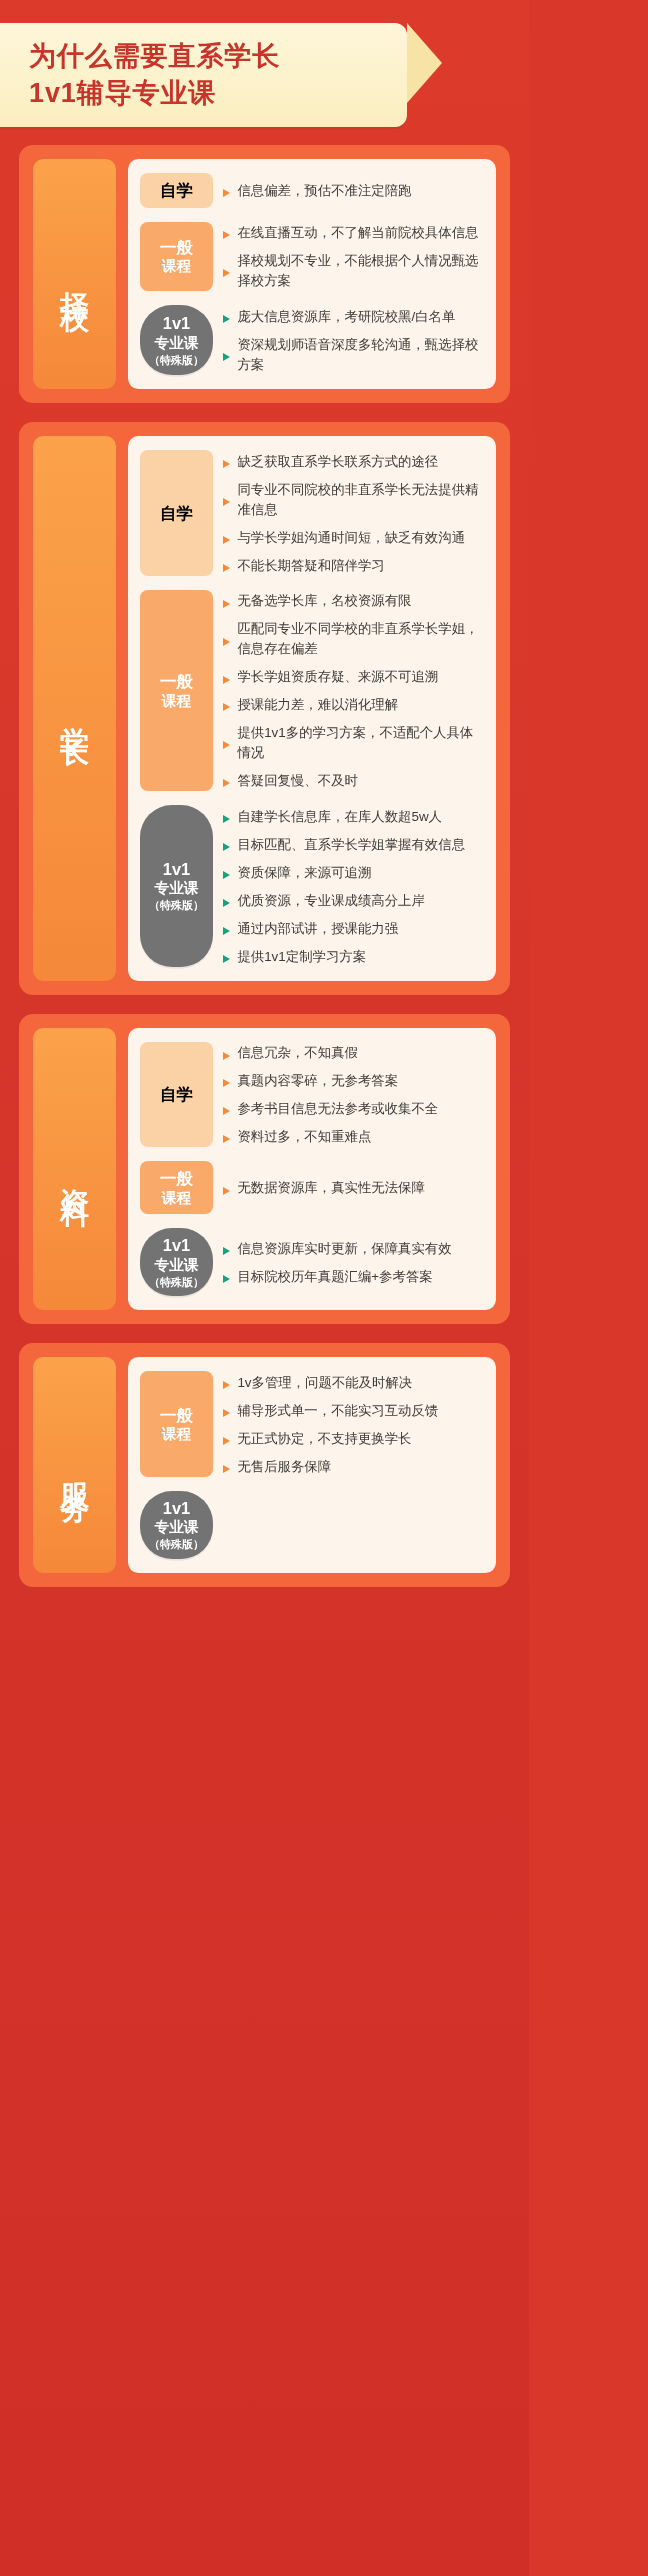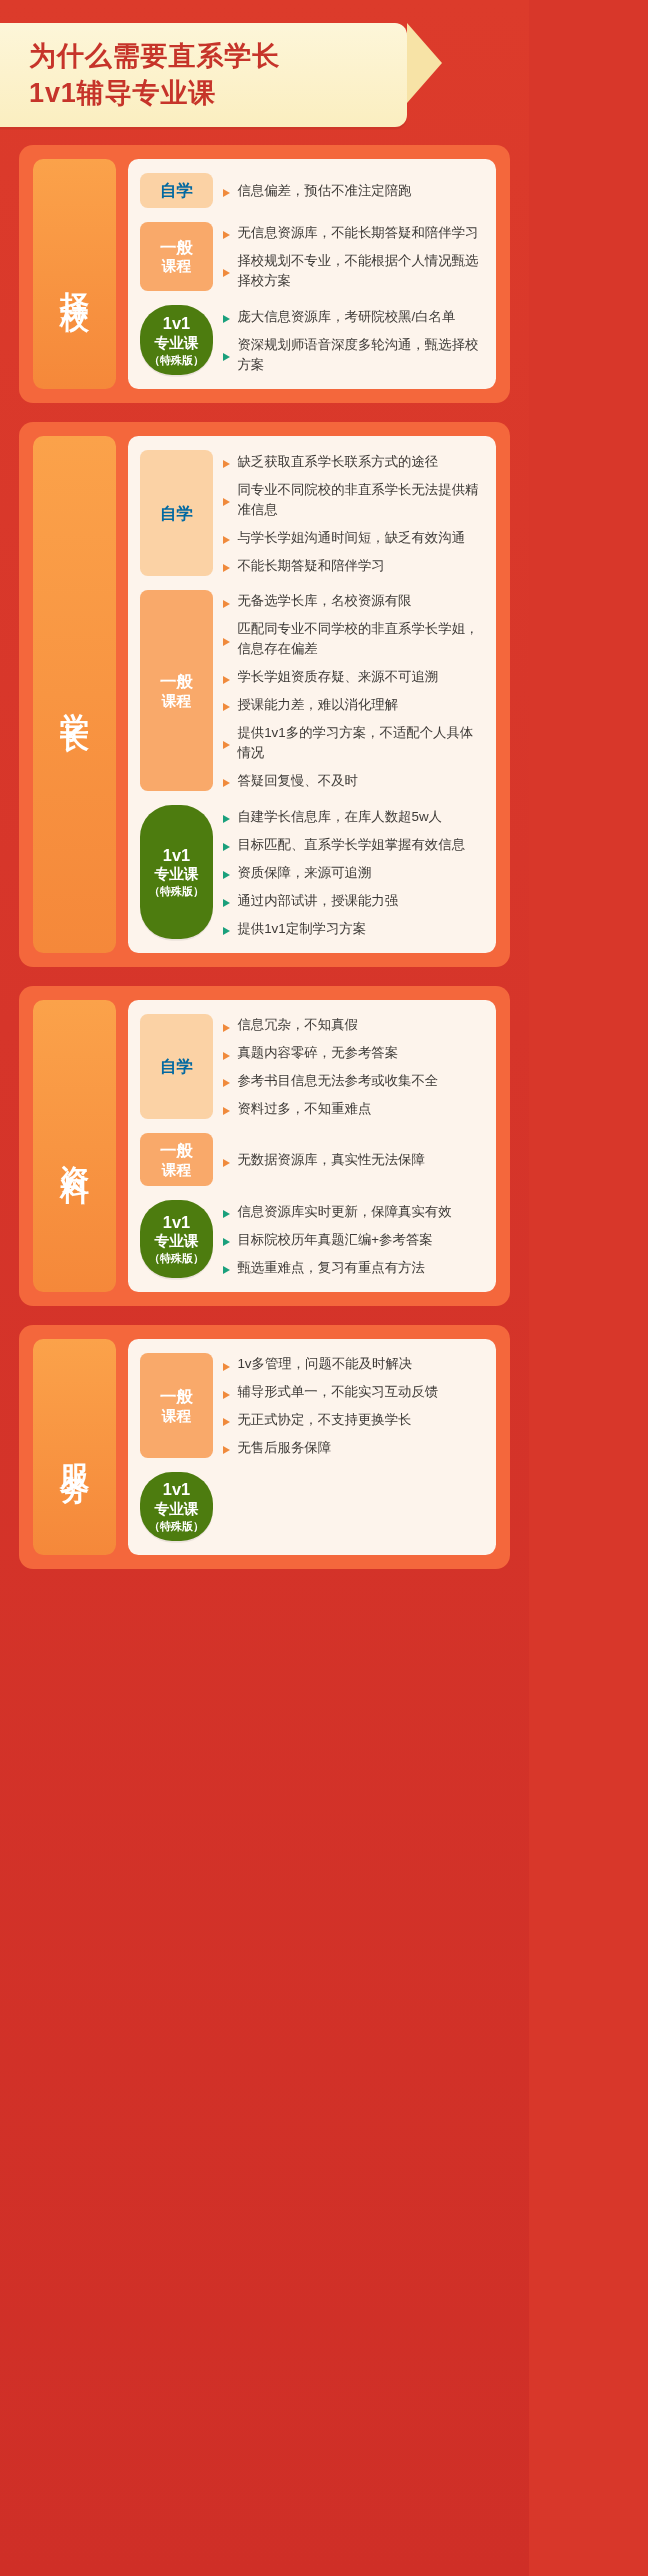--- a/index.html
+++ b/index.html
@@ -106,28 +106,28 @@
     display: flex;
     flex-direction: column;
     align-items: center;
     justify-content: center;
     text-align: center;
     padding: 7px 3.5px;
     line-height: 1.25;
   }
   .tag.self {
     background: #fbd2a5;
-    color: #0369a1;
+    color: #000000;
   }
   .tag.normal {
     background: #f9a96a;
     color: #ffffff;
   }
   .tag.pro {
-    background: #4d7c0f;
+    background: #737373;
     color: #ffffff;
     box-shadow: 0 1.7px 0 rgba(0,0,0,0.07);
     border-radius: 32px;
   }
   .tag .t1 { font-size: 16.4px; font-weight: bold; }
   .tag .t2 { font-size: 14.7px; font-weight: bold; }
   .tag .t3 { font-size: 11px; font-weight: bold; margin-top: 1.7px; }
   .tag.self .t1 { font-size: 16.4px; }
 
   .bullets {
@@ -191,21 +191,21 @@
               </div>
             </div>
             <div class="row">
               <div class="tag normal">
                 <div class="t1">一般</div>
                 <div class="t2">课程</div>
               </div>
               <div class="bullets">
                 <div class="bullet">
                   <i class="arrow"></i>
-                  <span>无信息资源库，不能长期答疑和陪伴学习</span>
+                  <span>在线直播互动，不了解当前院校具体信息</span>
                 </div>
                 <div class="bullet">
                   <i class="arrow"></i>
                   <span>择校规划不专业，不能根据个人情况甄选择校方案</span>
                 </div>
               </div>
             </div>
             <div class="row">
               <div class="tag pro">
                 <div class="t1">1v1</div>
@@ -301,20 +301,24 @@
                 <div class="bullet green">
                   <i class="arrow"></i>
                   <span>目标匹配、直系学长学姐掌握有效信息</span>
                 </div>
                 <div class="bullet green">
                   <i class="arrow"></i>
                   <span>资质保障，来源可追溯</span>
                 </div>
                 <div class="bullet green">
                   <i class="arrow"></i>
+                  <span>优质资源，专业课成绩高分上岸</span>
+                </div>
+                <div class="bullet green">
+                  <i class="arrow"></i>
                   <span>通过内部试讲，授课能力强</span>
                 </div>
                 <div class="bullet green">
                   <i class="arrow"></i>
                   <span>提供1v1定制学习方案</span>
                 </div>
               </div>
             </div>
           </div>
         </div>
@@ -368,24 +372,20 @@
               </div>
               <div class="bullets">
                 <div class="bullet green">
                   <i class="arrow"></i>
                   <span>信息资源库实时更新，保障真实有效</span>
                 </div>
                 <div class="bullet green">
                   <i class="arrow"></i>
                   <span>目标院校历年真题汇编+参考答案</span>
                 </div>
-                <div class="bullet green">
-                  <i class="arrow"></i>
-                  <span>甄选重难点，复习有重点有方法</span>
-                </div>
               </div>
             </div>
           </div>
         </div>
       </div>
       <div class="section">
         <div class="section-inner">
           <div class="cat">
             <span>服务</span>
           </div>

